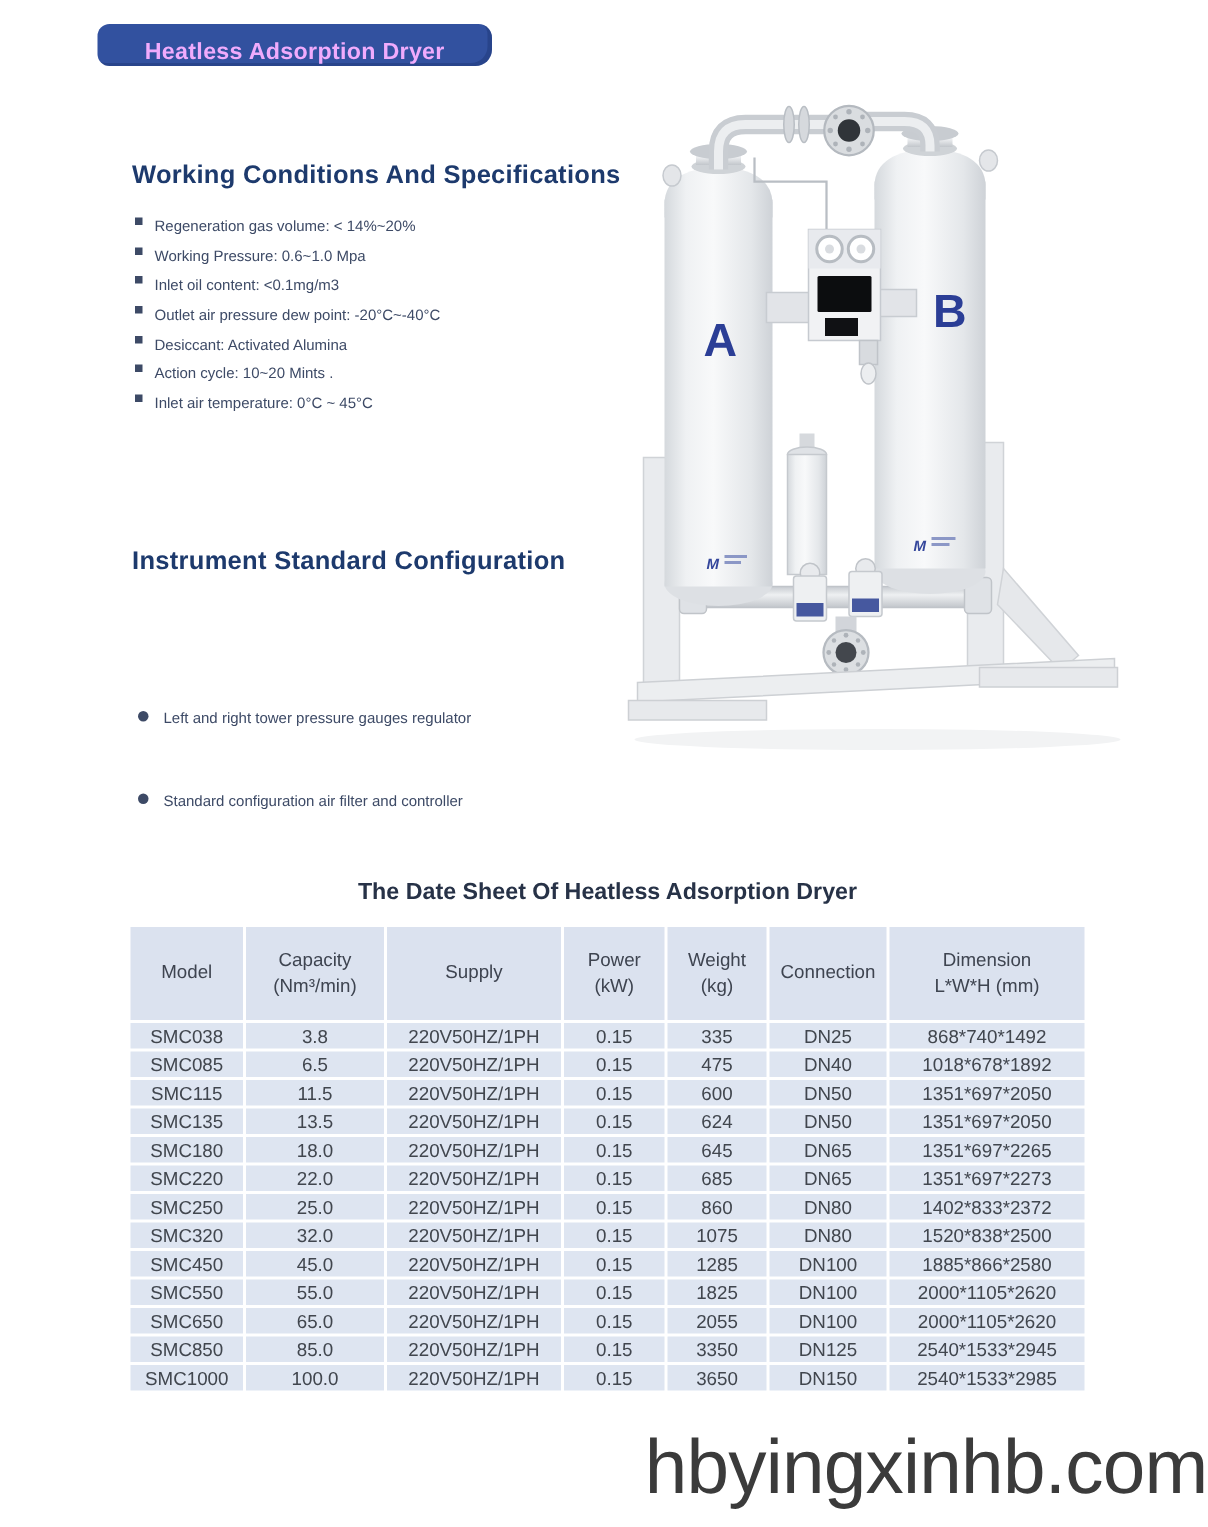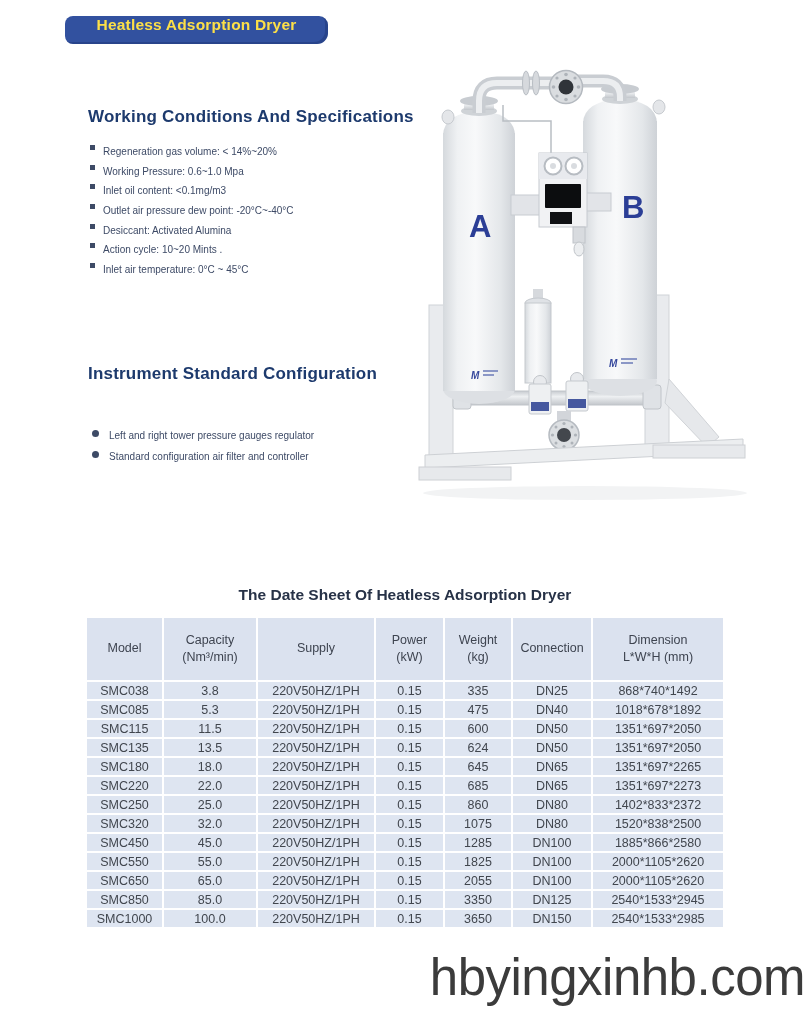--- a/index.html
+++ b/index.html
@@ -5,22 +5,22 @@
   * { margin:0; padding:0; box-sizing:border-box; }
   html,body { background:#ffffff; }
   .page {
     position:relative; width:805px; height:1018px; background:#fff;
     font-family:"Liberation Sans", sans-serif; overflow:hidden;
   }
   
   .badge {
     position:absolute; left:65px; top:16px; width:263px; height:28px;
     background:var(--badge-bg,#32519f); border-radius:8px 9px 11px 8px;
-    color:#fde047; font-size:15.5px; font-weight:bold;
-    display:flex; align-items:flex-start; justify-content:center;
+    color:#f0abfc; font-size:15.5px; font-weight:bold;
+    display:flex; align-items:flex-end; justify-content:center;
     box-shadow: inset -3px -2px 0 rgba(15,35,90,.28);
     letter-spacing:.2px;
   }
   
   .sec-heading {
     position:absolute; font-size:17px; font-weight:bold;
     color:var(--heading-text,#1d3a6d); letter-spacing:.2px;
   }
   #specsHeading { left:88px; top:107px;text-align:right; }
   #configHeading { left:88px; top:364px; }
@@ -29,21 +29,21 @@
   #specsList { left:90px; top:146px; }
   #configList { left:92px; top:430px; }
   ul.blist li {
     display:flex; align-items:flex-start; font-size:10px;
     color:var(--body-text,#3d4a66); margin-bottom:8.7px; white-space:nowrap;
   }
   .sqb { width:5px; height:5px; background:var(--body-text,#3d4a66);
          flex:none; margin-right:8px; margin-top:-1px; }
   .rdb { width:7px; height:7px; border-radius:50%;
          background:var(--body-text,#3d4a66); flex:none; margin-right:10px; }
-  #configList li { margin-bottom:9.5px; }
+  #configList li { margin-bottom:9.5px;margin-top:44px; }
   
   .product { position:absolute; left:413px; top:55px; }
   .tower-letter { font-family:"Liberation Sans",sans-serif; font-weight:bold;
                   font-size:31px; fill:var(--tower-letter,#2b3e96); }
   .logo-txt { font-family:"Liberation Sans",sans-serif; font-weight:bold;
               font-style:italic; font-size:10px; fill:#35479c; }
   
   .tbl-title {
     position:absolute; left:85px; top:586px; width:640px; text-align:center;
     font-size:15.5px; font-weight:bold; color:var(--table-title-text,#273247);
@@ -301,21 +301,21 @@
           <td>SMC038</td>
           <td>3.8</td>
           <td>220V50HZ/1PH</td>
           <td>0.15</td>
           <td>335</td>
           <td>DN25</td>
           <td>868*740*1492</td>
         </tr>
         <tr>
           <td>SMC085</td>
-          <td>5.3</td>
+          <td>6.5</td>
           <td>220V50HZ/1PH</td>
           <td>0.15</td>
           <td>475</td>
           <td>DN40</td>
           <td>1018*678*1892</td>
         </tr>
         <tr>
           <td>SMC115</td>
           <td>11.5</td>
           <td>220V50HZ/1PH</td>

